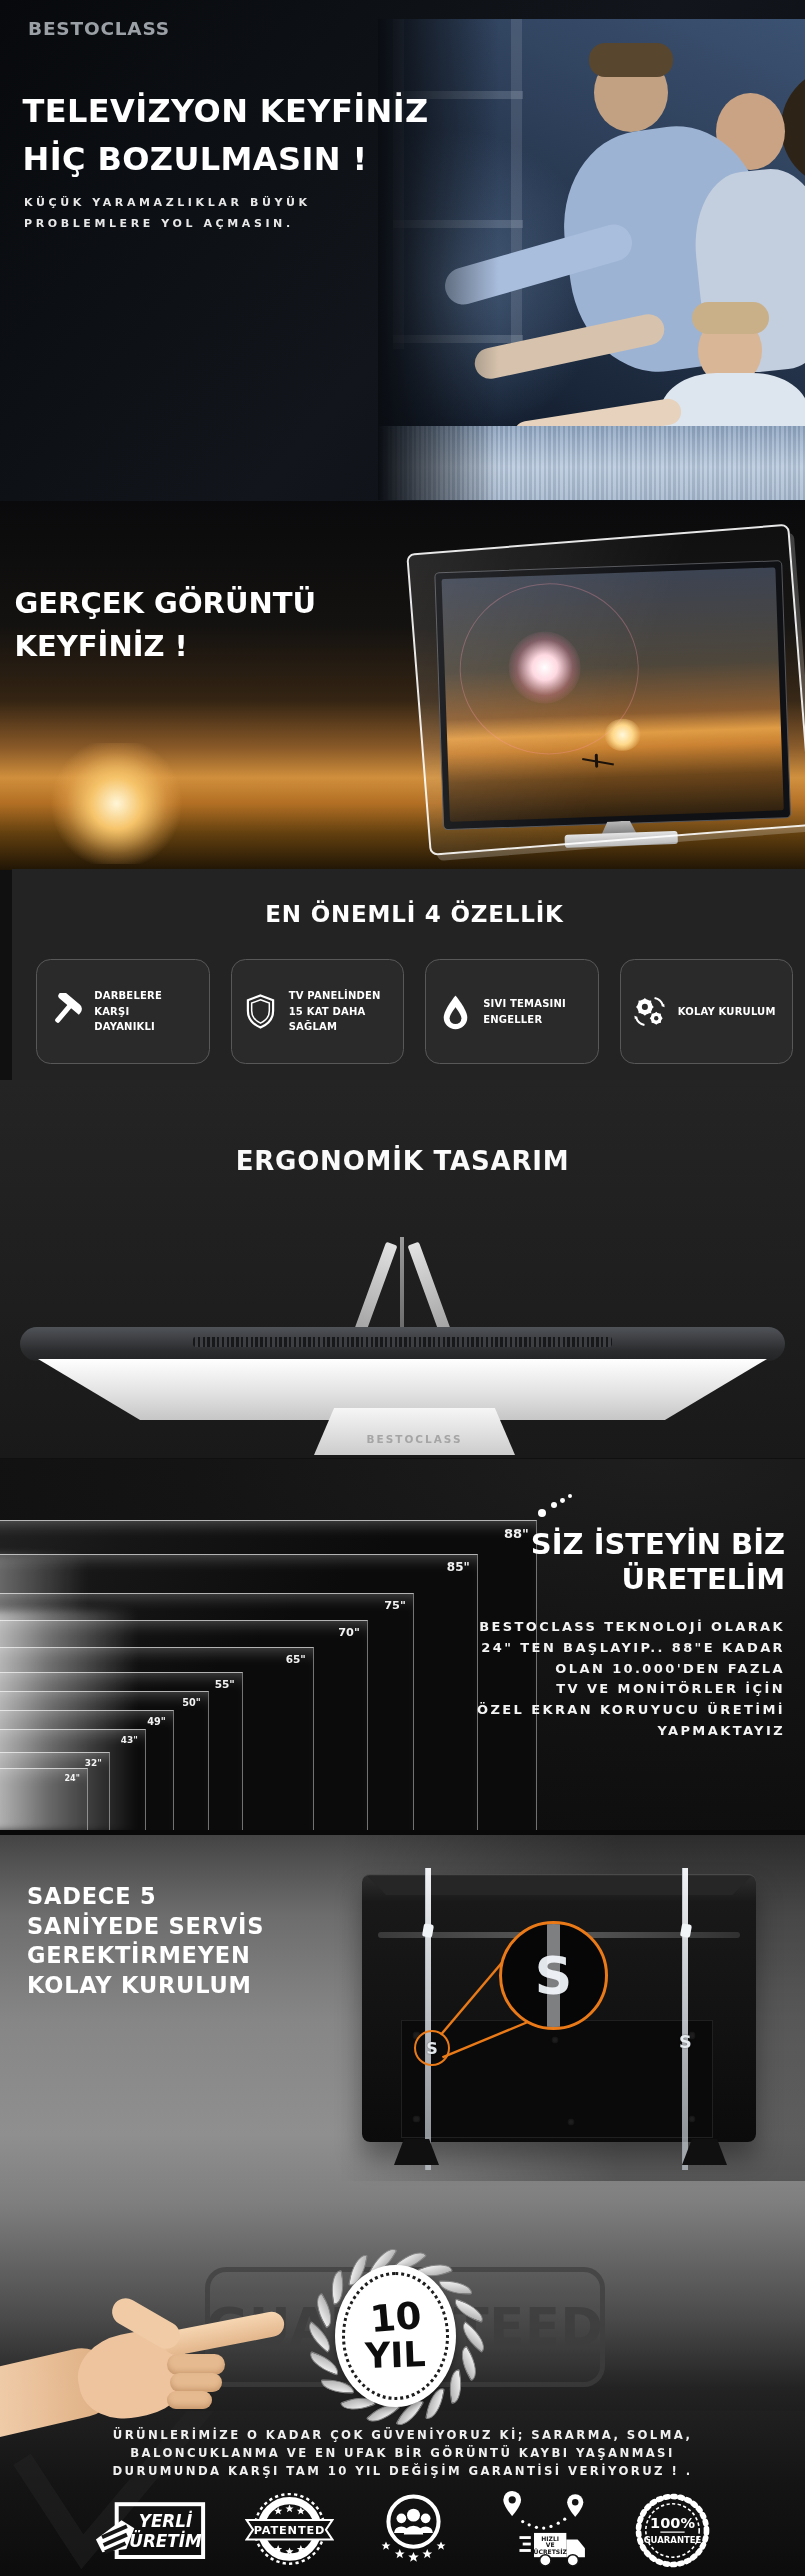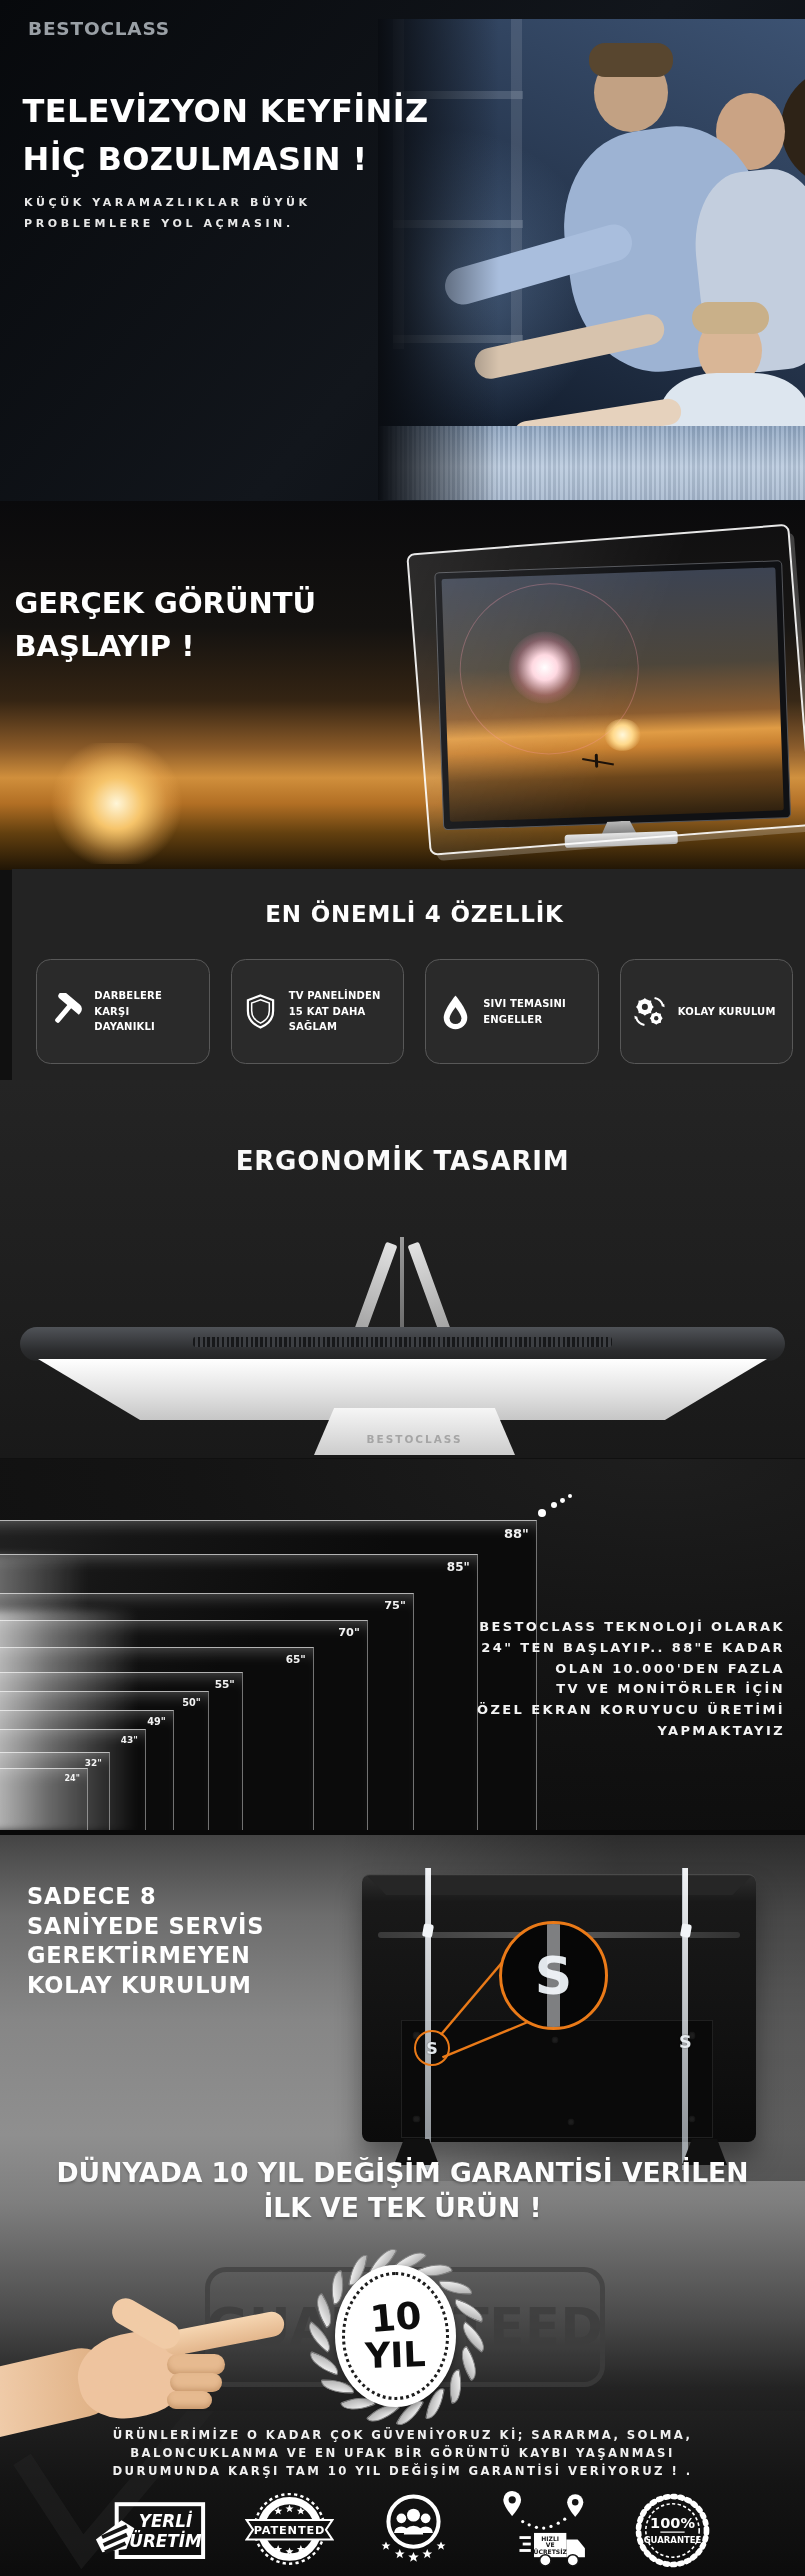--- a/index.html
+++ b/index.html
@@ -169,21 +169,21 @@
           <div class="abs screen-sun"></div>
           <div class="abs kayaker"></div>
           <div class="abs paddle"></div>
         </div>
       </div>
       <div class="abs tv-stand-neck"></div>
       <div class="abs tv-stand-base"></div>
       <div class="abs glass"></div>
     </div>
     <div class="abs q-title prelines">GERÇEK GÖRÜNTÜ
-BAŞLAYIP !</div>
+KEYFİNİZ !</div>
   </div>
 
   <div class="abs features">
     <div class="abs f-title">EN ÖNEMLİ 4 ÖZELLİK</div>
     <div class="abs cards">
       <div class="card">
         <svg width="37" height="37" viewBox="0 0 44 44">
           <g fill="#fff" transform="rotate(40,22,20)">
             <rect x="19" y="12" width="6" height="27" rx="2.5"></rect>
             <path d="M7 5 h23 a7 7 0 0 1 7 7 v3 H7 a4 4 0 0 1 -4 -4 v-2 a4 4 0 0 1 4 -4 z"></path>
@@ -280,32 +280,34 @@
       </div>
     <div class="abs tvscreen" style="top:309px;width:151px;height:61px;">
         <span class="lbl" style="font-size:8px;">24"</span>
       </div>
     <div class="abs glowL"></div>
     <div class="abs glowL2"></div>
     <div class="abs dot" style="left:538px;top:50px;width:8px;height:8px;"></div>
     <div class="abs dot" style="left:551px;top:43px;width:6.4px;height:6.4px;"></div>
     <div class="abs dot" style="left:560px;top:39px;width:4.8px;height:4.8px;"></div>
     <div class="abs dot" style="left:568px;top:35px;width:4px;height:4px;"></div>
+    <div class="abs s-title prelines">SİZ İSTEYİN BİZ
+ÜRETELİM</div>
     <div class="abs s-par prelines">BESTOCLASS TEKNOLOJİ OLARAK
 24" TEN BAŞLAYIP.. 88"E KADAR
 OLAN 10.000'DEN FAZLA
 TV VE MONİTÖRLER İÇİN
 ÖZEL EKRAN KORUYUCU ÜRETİMİ
 YAPMAKTAYIZ</div>
     <div class="abs floor"></div>
   </div>
 
   <div class="abs graywrap">
     <div class="abs darkR"></div>
-    <div class="abs i-title prelines">SADECE  8
+    <div class="abs i-title prelines">SADECE  5
 SANİYEDE SERVİS
 GEREKTİRMEYEN
 KOLAY KURULUM</div>
 
     <div class="abs tvback">
       <div class="abs tvb-body"></div>
       <div class="abs tvb-bezel"></div>
       <div class="abs tvb-bar"></div>
       <div class="abs recess">
         <div class="abs screw" style="left:11.3px;top:11.3px;"></div>
@@ -328,22 +330,20 @@
         <span class="hookS" style="position:static;font-size:16px;">S</span>
       </div>
       <div class="abs circ-big">
         <div class="strapline"></div>
         <span class="hookS" style="position:static;font-size:52px;">S</span>
       </div>
       <div class="abs foot" style="left:32px;"></div>
       <div class="abs foot" style="left:320px;"></div>
     </div>
 
-    <div class="abs g-title prelines">DÜNYADA 10 YIL DEĞİŞİM GARANTİSİ VERİLEN
-İLK VE TEK ÜRÜN !</div>
     <div class="abs wm">
       <span>GUARANTEED</span>
     </div>
 
     <div class="abs wreath">
       <span class="leaf" style="transform:rotate(0deg) translate(77px) rotate(40deg);"></span>
       <span class="leaf" style="transform:rotate(20deg) translate(77px) rotate(40deg);"></span>
       <span class="leaf" style="transform:rotate(40deg) translate(77px) rotate(40deg);"></span>
       <span class="leaf" style="transform:rotate(60deg) translate(77px) rotate(40deg);"></span>
       <span class="leaf" style="transform:rotate(80deg) translate(77px) rotate(40deg);"></span>

